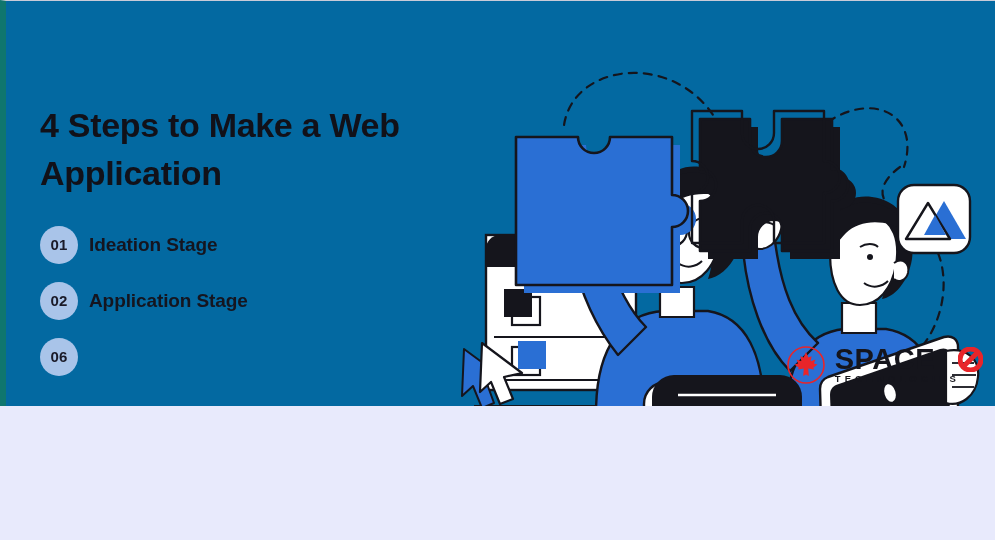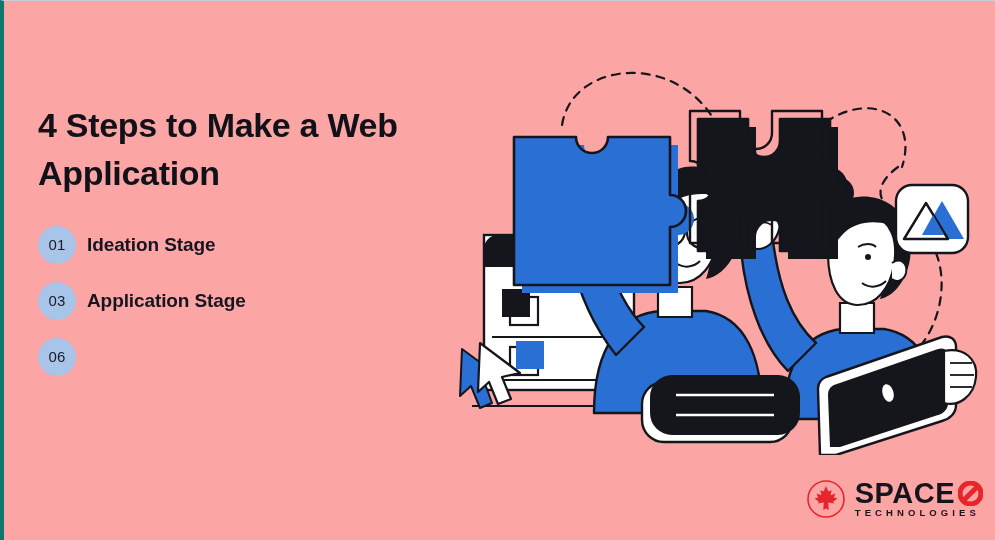--- a/index.html
+++ b/index.html
@@ -9,25 +9,25 @@
   body {
     width: 995px;
     height: 540px;
     overflow: hidden;
     font-family: "Liberation Sans", sans-serif;
     background: #e8eafc;
   }
   #slide {
     position: relative;
     width: 995px;
-    height: 540px;
-    background: #fca5a5;
+    height: 406px;
+    background: #0369a1;
     box-sizing: border-box;
     border-top: 1px solid #c9cbd8;
-    border-left: 4px solid #0f766e;
+    border-left: 6px solid #0f766e;
     overflow: hidden;
   }
 
   
   .left-col {
     position: absolute;
     left: 34px;
     top: 100px;
     width: 420px;
   }
@@ -52,21 +52,21 @@
     height: 43px;
     margin-bottom: 13px;
   }
   .step-badge {
     width: 38px;
     height: 38px;
     border-radius: 50%;
     background: #a9c4e9;
     color: #1a1a28;
     font-size: 15px;
-    font-weight: normal;
+    font-weight: bold;
     display: flex;
     align-items: center;
     justify-content: center;
     flex: 0 0 auto;
     letter-spacing: 0.2px;
   }
   .step-label {
     margin-left: 11px;
     font-size: 19px;
     font-weight: bold;
@@ -98,20 +98,21 @@
     width: 40px;
     height: 40px;
     flex: 0 0 auto;
     margin-right: 9px;
   }
   .logo-text { display: block; }
   .logo-word {
     display: flex;
     align-items: center;
     height: 27px;
+    gap: 20px;
   }
   .logo-space {
     font-size: 29px;
     font-weight: bold;
     letter-spacing: 0.5px;
     color: #15151c;
     line-height: 27px;
   }
   .logo-o {
     width: 25px;
@@ -139,21 +140,21 @@
 
     <ul class="steps">
 
       <li class="step-row">
         <span class="step-badge">01</span>
         <span class="step-label">Ideation Stage</span>
       </li>
 
 
       <li class="step-row">
-        <span class="step-badge">03</span>
+        <span class="step-badge">02</span>
         <span class="step-label">Application Stage</span>
       </li>
 
       <li class="step-row">
         <span class="step-badge">06</span>
       </li>
 
     </ul>
   </div>
 

